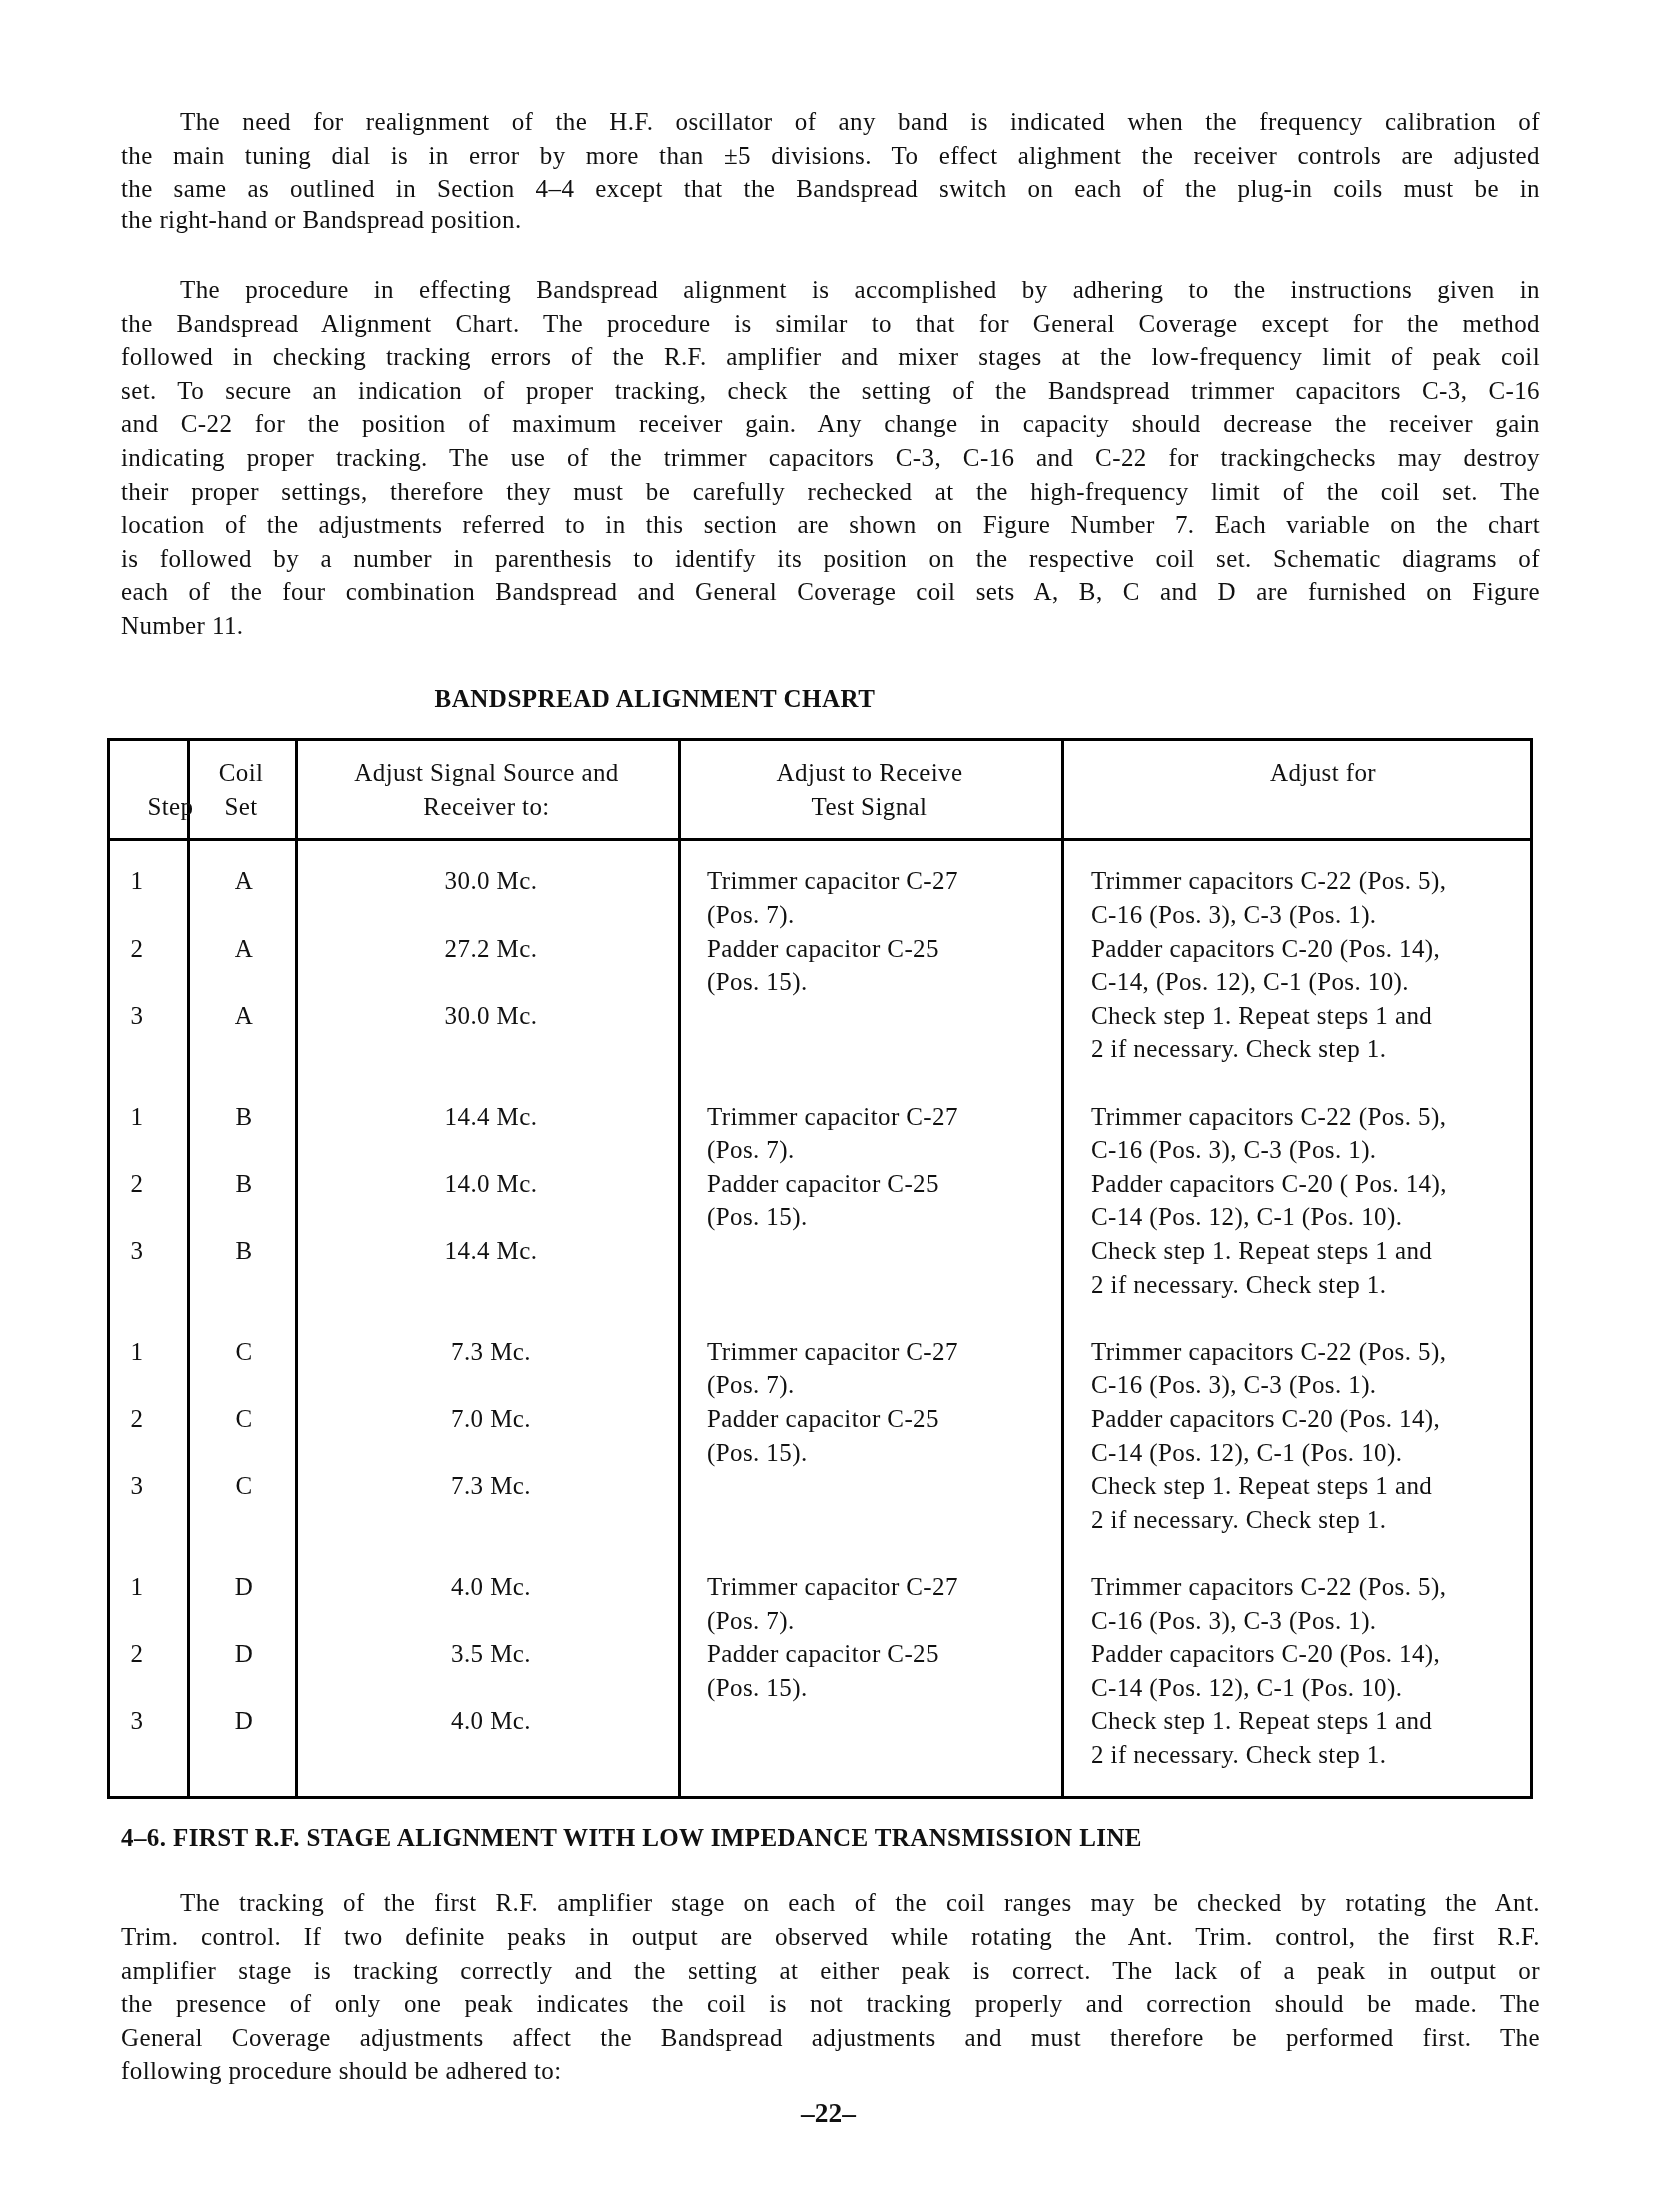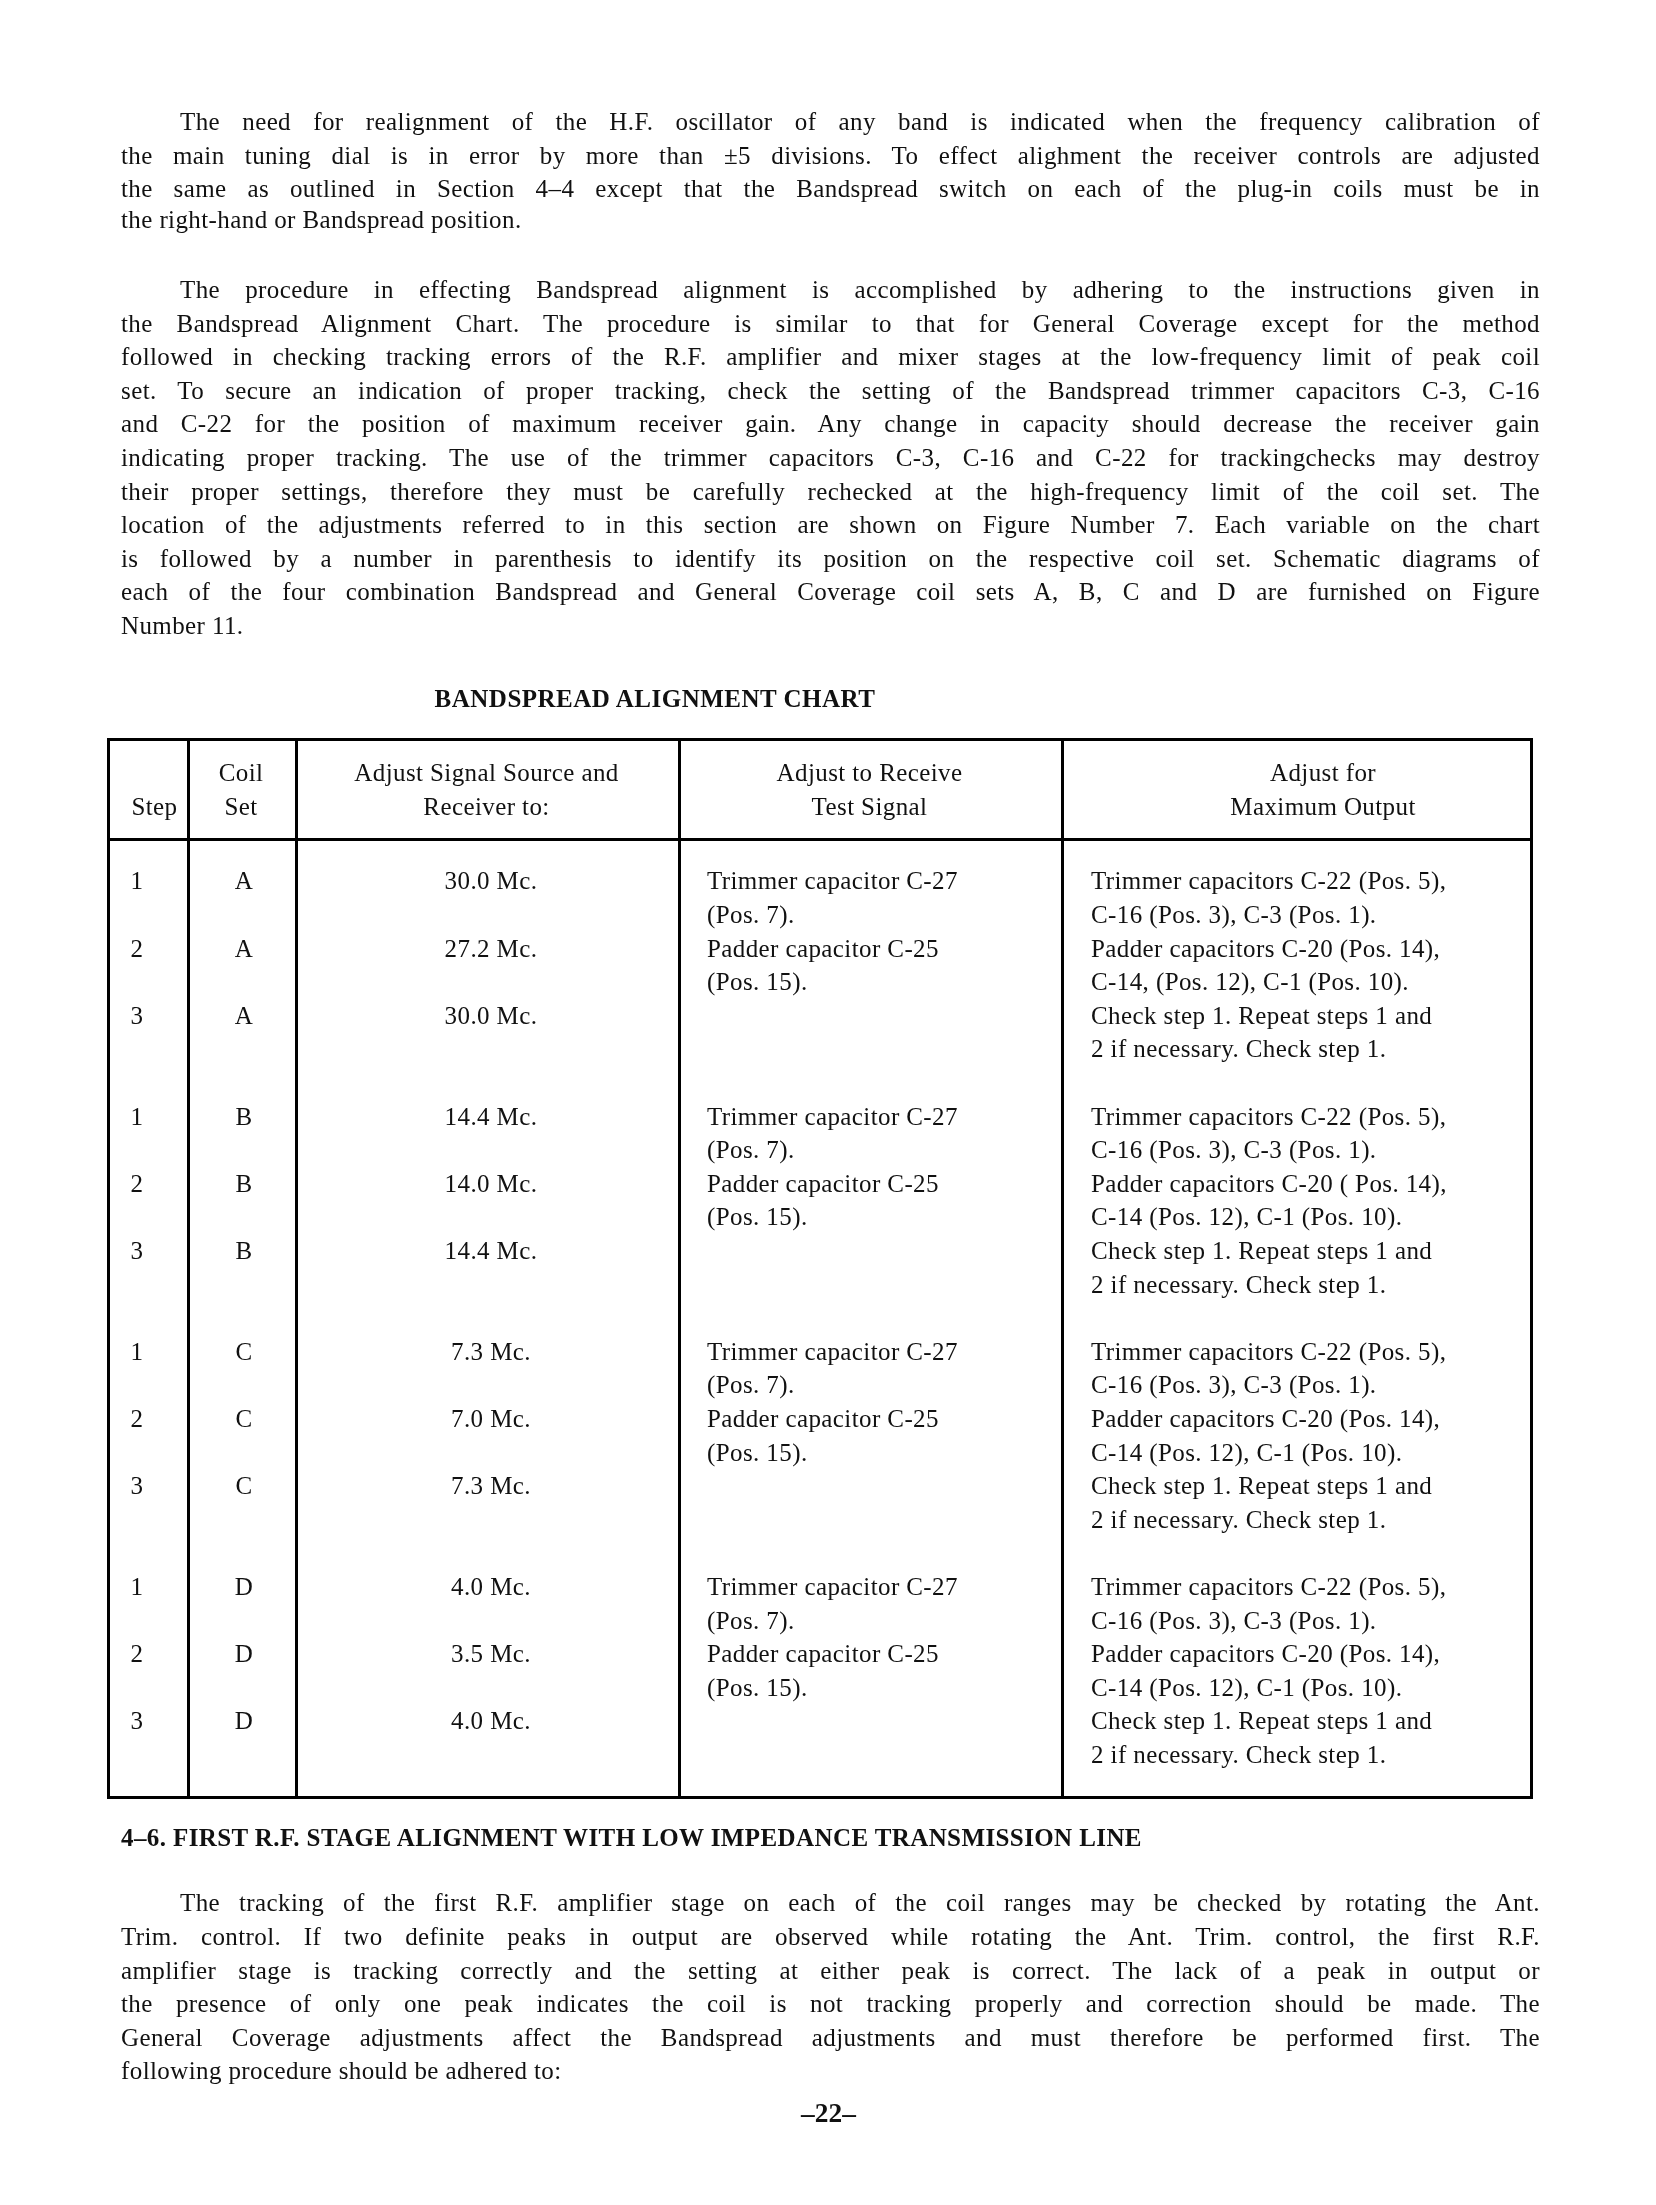--- a/index.html
+++ b/index.html
@@ -78,39 +78,38 @@
 <div class="chart-title">BANDSPREAD ALIGNMENT CHART</div>
 
 <div class="table">
   <div class="vsep" style="left:77px"></div>
   <div class="vsep" style="left:185px"></div>
   <div class="vsep" style="left:568px"></div>
   <div class="vsep" style="left:951px"></div>
   <div class="hsep"></div>
 
   <div>
-    <div class="head" style="left:0;width:89px">
+    <div class="head" style="left:16px;width:89px">
       <div>&nbsp;</div>
       <div>Step</div>
     </div>
     <div class="head" style="left:77px;width:108px">
       <div>Coil</div>
       <div>Set</div>
     </div>
     <div class="head" style="left:185px;width:383px">
       <div>Adjust Signal Source and</div>
       <div>Receiver to:</div>
     </div>
     <div class="head" style="left:568px;width:383px">
       <div>Adjust to Receive</div>
       <div>Test Signal</div>
     </div>
     <div class="head" style="left:951px;width:524px">
       <div>Adjust for</div>
-      <div>Maximum Output</div>
     </div>
   </div>
 
   <div id="table-body">
       <div>
         <div>
           <div class="cell c-step" style="top: 123px;">1</div>
           <div class="cell c-coil" style="top: 123px;">A</div>
           <div class="cell c-freq" style="top: 123px;">30.0 Mc.</div>
           <div class="cell c-test" style="top: 123px;">Trimmer capacitor C-27</div>

